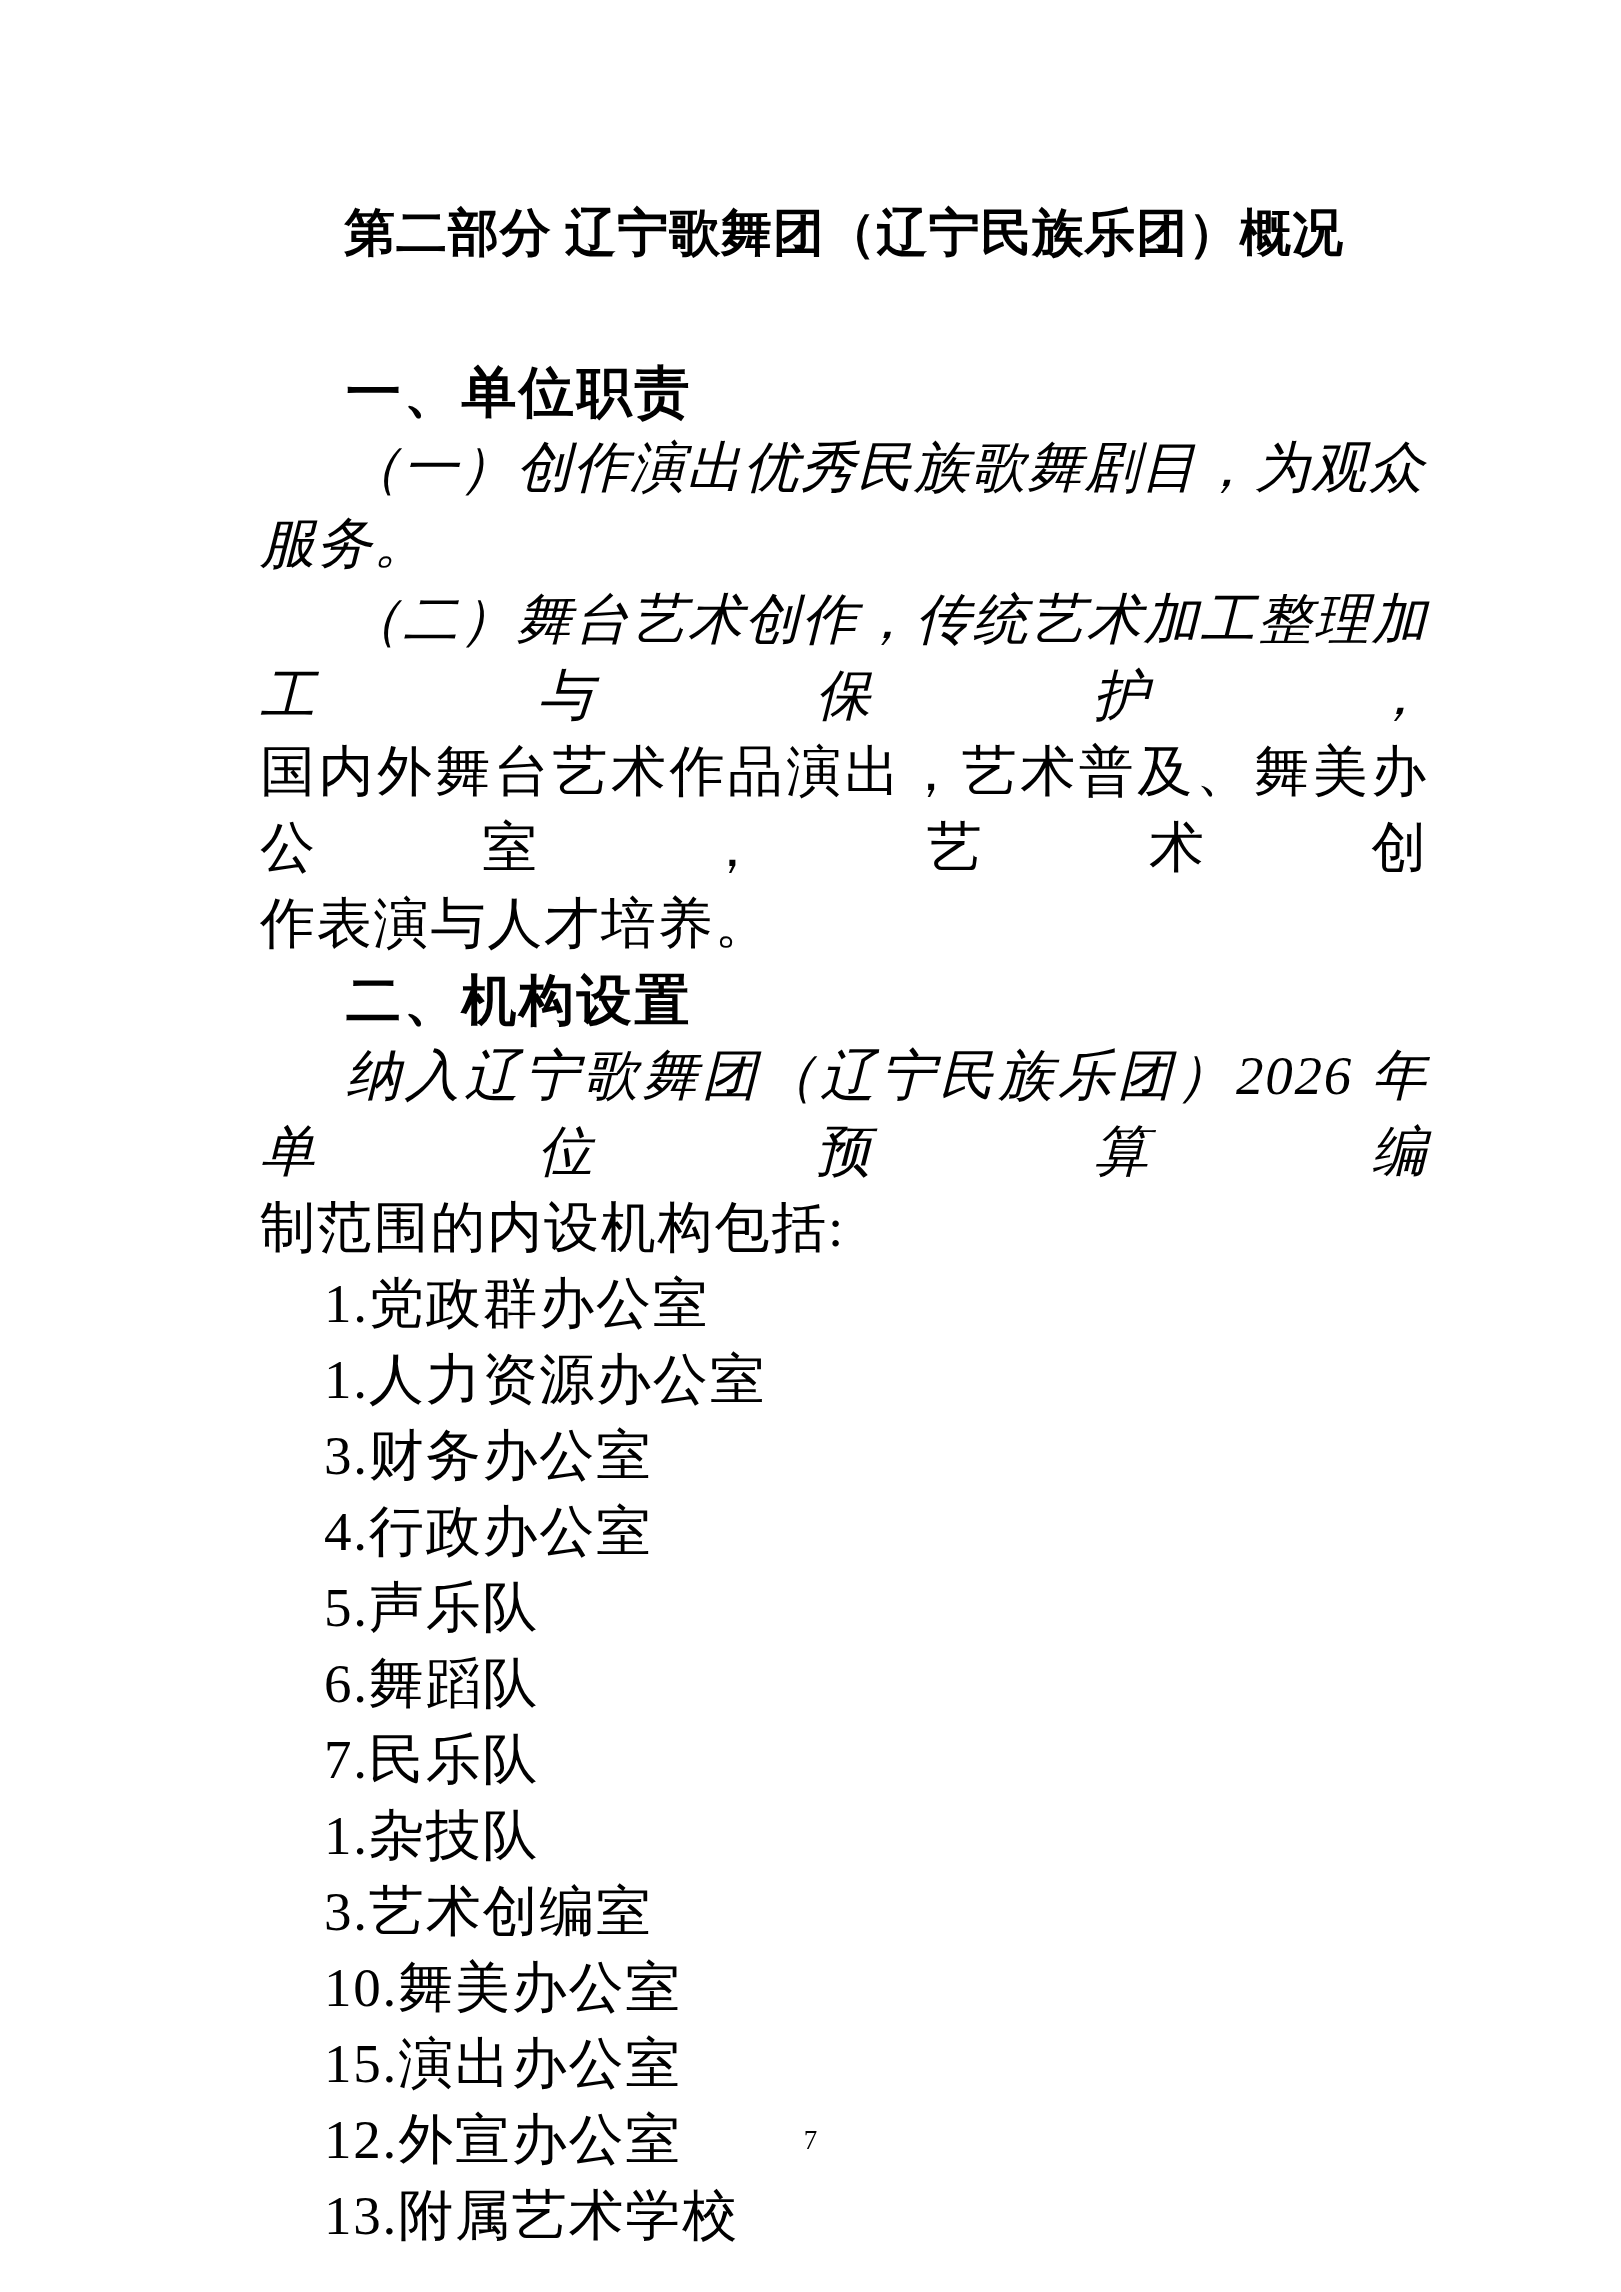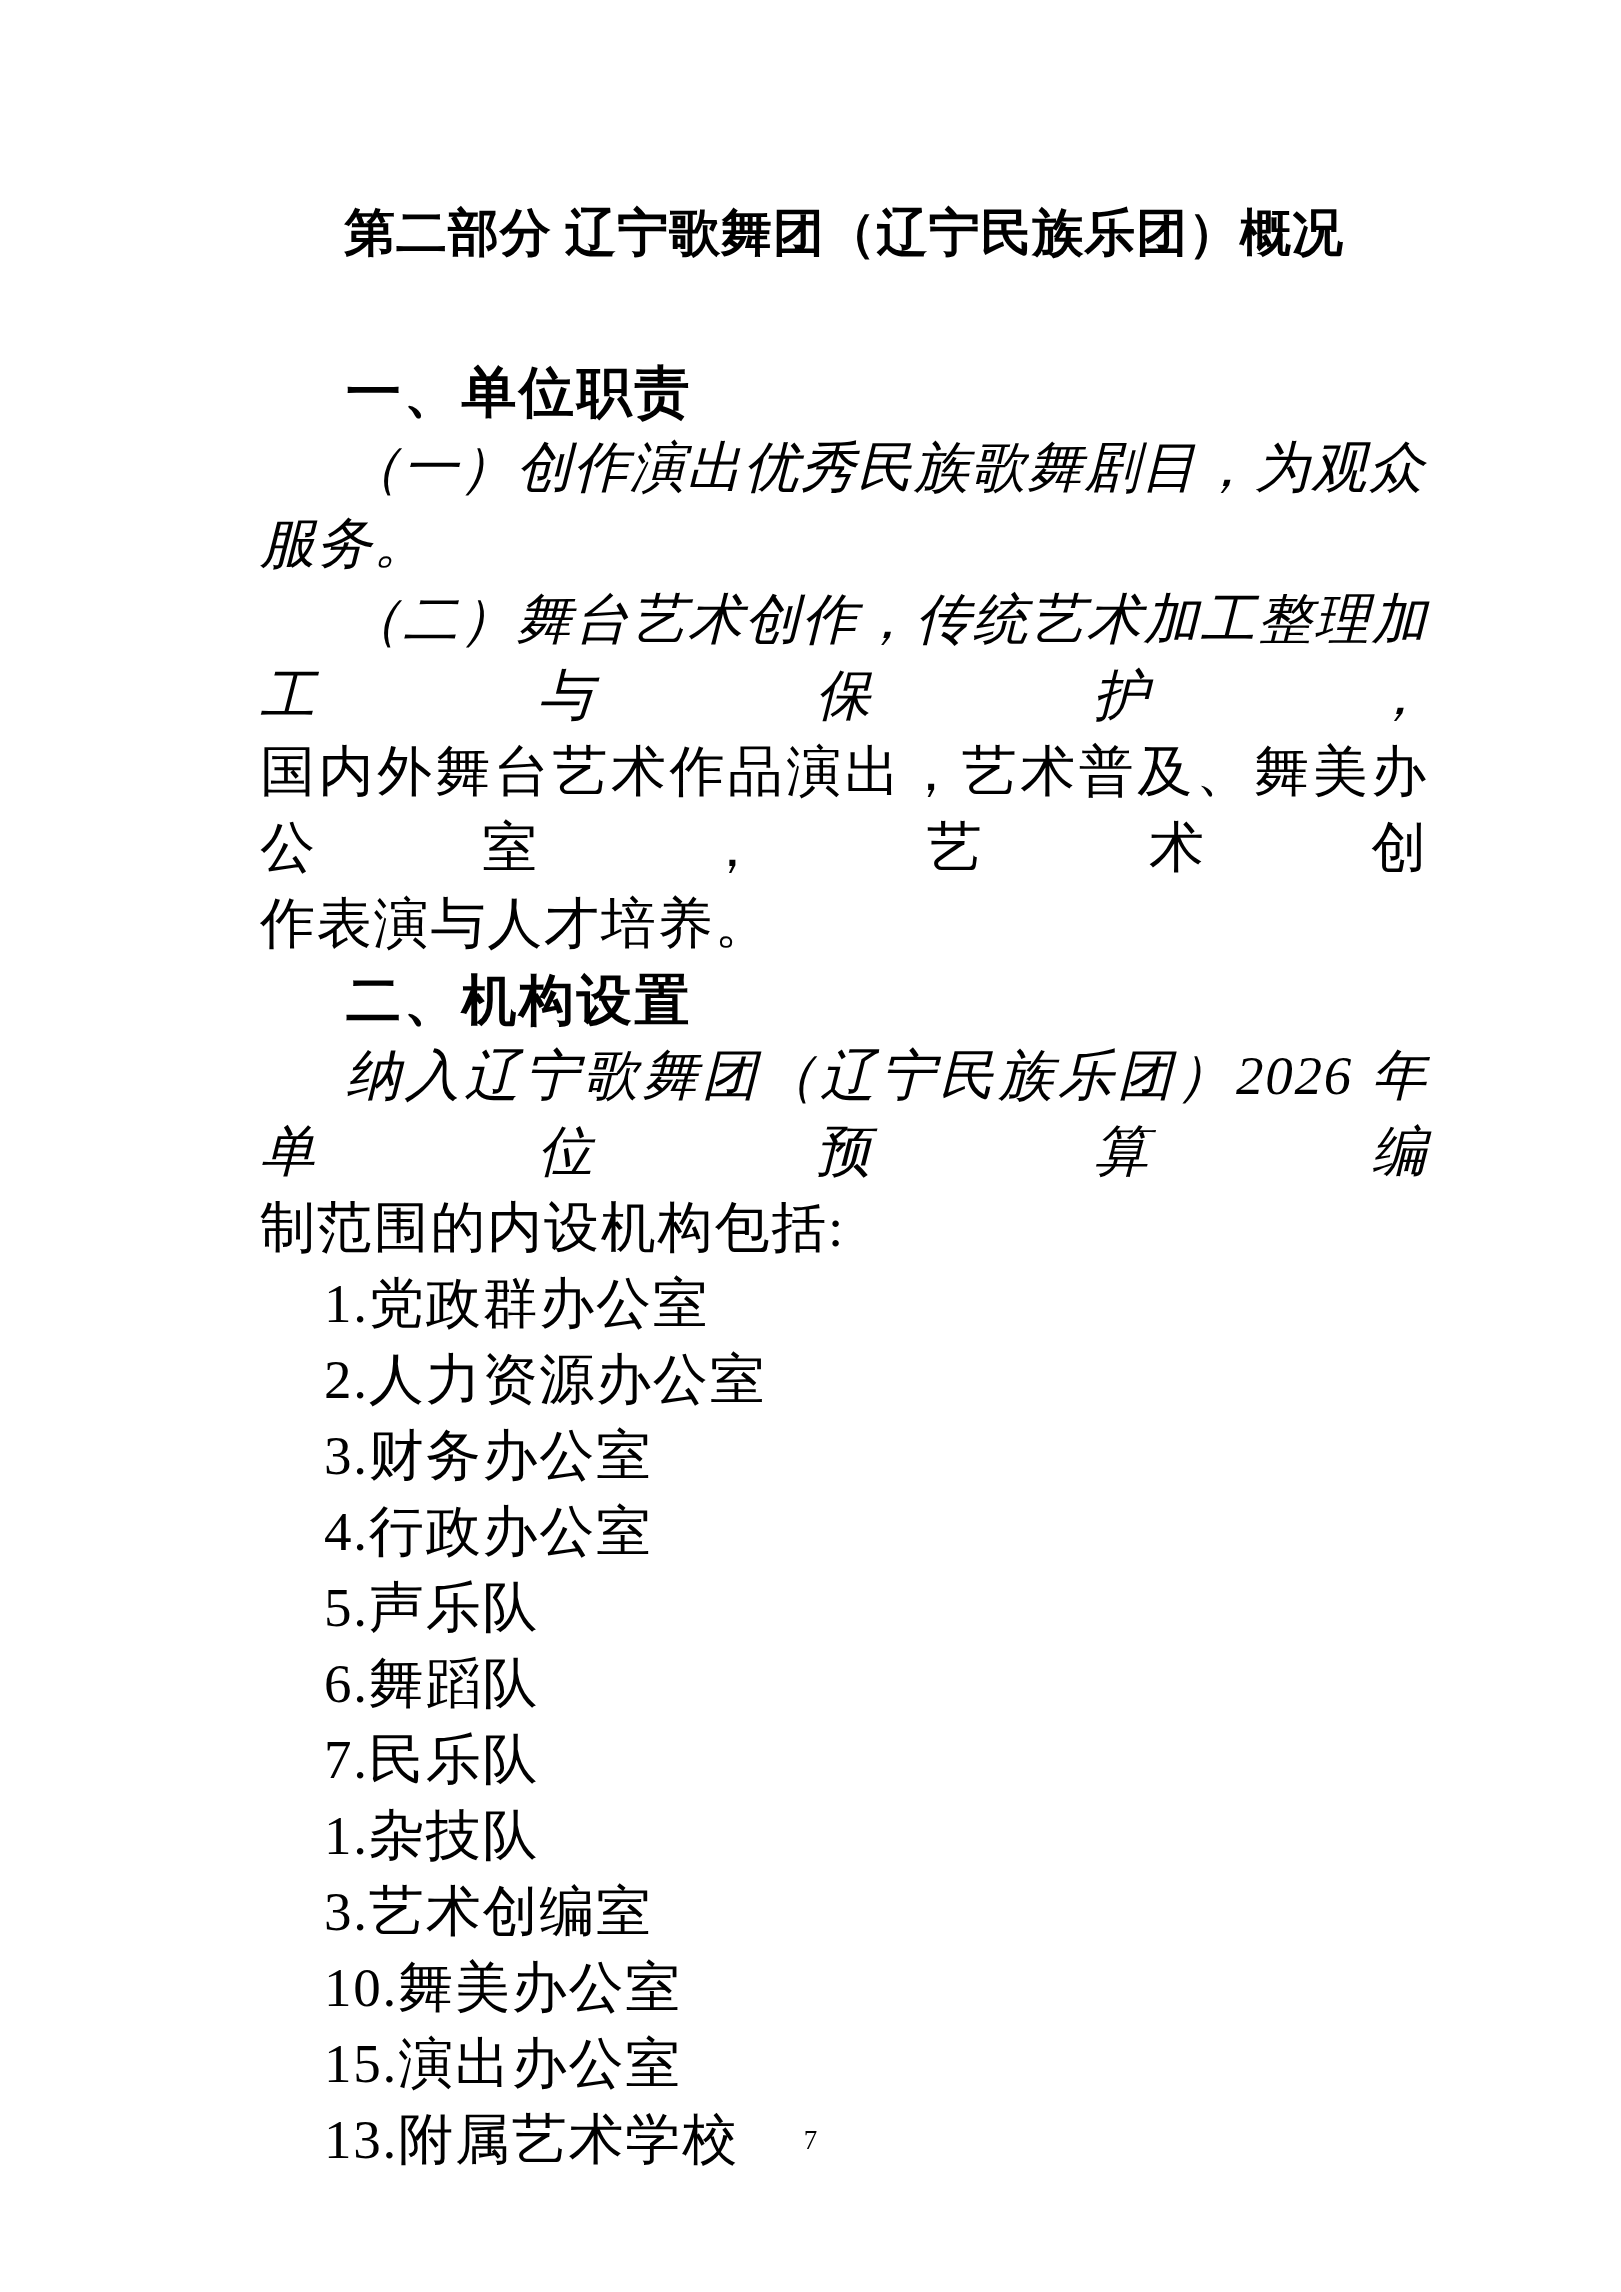--- a/index.html
+++ b/index.html
@@ -79,30 +79,31 @@
     <div class="line">作表演与人才培养。</div>
   </div>
 
   <div>
     <div class="line heading">二、机构设置</div>
     <div class="line indent fill">纳入辽宁歌舞团（辽宁民族乐团）2026 年单位预算编</div>
     <div class="line">制范围的内设机构包括:</div>
 
     <div>
       <div class="line indent-item">1.党政群办公室</div>
-      <div class="line indent-item">2.人力资源办公室</div>
+      <div class="line indent-item">1.人力资源办公室</div>
       <div class="line indent-item">3.财务办公室</div>
       <div class="line indent-item">4.行政办公室</div>
       <div class="line indent-item">5.声乐队</div>
       <div class="line indent-item">6.舞蹈队</div>
       <div class="line indent-item">7.民乐队</div>
       <div class="line indent-item">1.杂技队</div>
       <div class="line indent-item">3.艺术创编室</div>
       <div class="line indent-item">10.舞美办公室</div>
       <div class="line indent-item">15.演出办公室</div>
+      <div class="line indent-item">12.外宣办公室</div>
       <div class="line indent-item">13.附属艺术学校</div>
     </div>
   </div>
 
 </div>
 
 <div class="page-num">7</div>
 
 
 </body></html>

